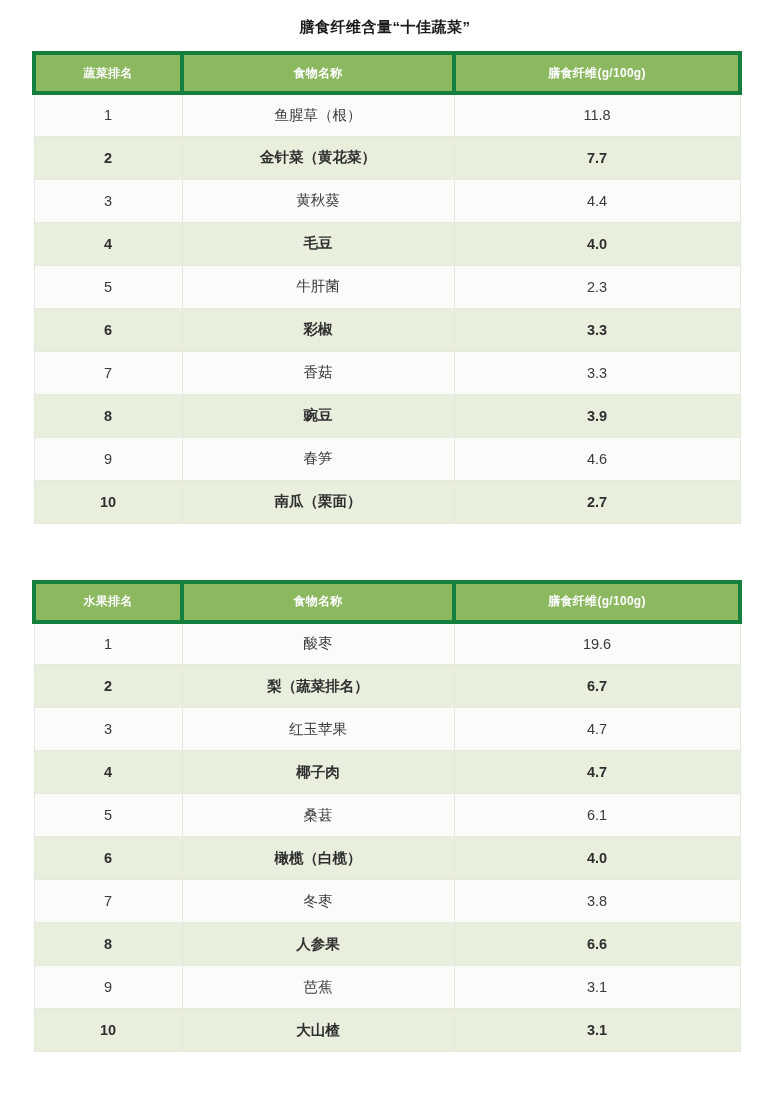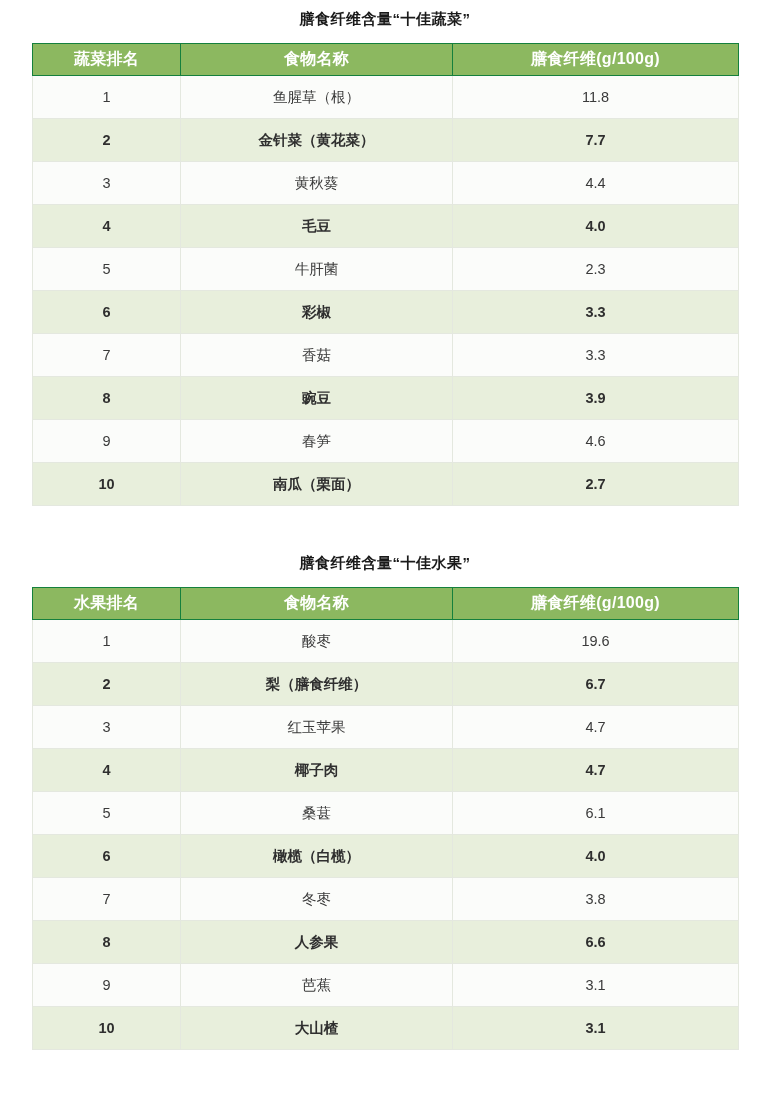--- a/index.html
+++ b/index.html
@@ -14,21 +14,21 @@
     color: #333333;
     -webkit-font-smoothing: antialiased;
   }
   .page {
     width: 770px;
     box-sizing: border-box;
     padding: 0;
   }
   .table-block {
     width: 706px;
-    margin: 0 auto;
+    margin: 8px auto;
   }
   .block-1 { padding-top: 10px; }
   .block-2 { padding-top: 48px; }
 
   .table-title {
     text-align: center;
     font-size: 15px;
     font-weight: bold;
     color: #1a1a1a;
     letter-spacing: 0.5px;
@@ -47,23 +47,23 @@
     vertical-align: middle;
     font-size: 14.5px;
     height: 43px;
     padding: 0 4px;
     box-sizing: border-box;
   }
   table.data-table thead th {
     background: #8cb860;
     color: #ffffff;
     font-weight: bold;
-    font-size: 16px;
-    height: 32px;
-    border: 1px solid #15803d;
+    font-size: 12px;
+    height: 40px;
+    border: 4px solid #15803d;
     letter-spacing: 0.3px;
   }
   table.data-table tbody tr.odd td {
     background: #fbfcfa;
   }
   table.data-table tbody tr.even td {
     background: #e8efdc;
   }
   table.data-table tbody td.rank {
     color: #333333;
@@ -151,21 +151,20 @@
         <tr class="even">
           <td class="rank">10</td>
           <td>南瓜（栗面）</td>
           <td>2.7</td>
         </tr>
       </tbody>
     </table>
   </div>
 
   <div class="table-block block-2">
-    <div class="table-title">膳食纤维含量“十佳水果”</div>
     <table class="data-table">
       <colgroup>
         <col class="col-rank">
         <col class="col-name">
         <col class="col-val">
       </colgroup>
       <thead>
         <tr>
           <th>水果排名</th>
           <th>食物名称</th>
@@ -173,21 +172,21 @@
         </tr>
       </thead>
       <tbody>
         <tr class="odd">
           <td class="rank">1</td>
           <td>酸枣</td>
           <td>19.6</td>
         </tr>
         <tr class="even">
           <td class="rank">2</td>
-          <td>梨（膳食纤维）</td>
+          <td>梨（蔬菜排名）</td>
           <td>6.7</td>
         </tr>
         <tr class="odd">
           <td class="rank">3</td>
           <td>红玉苹果</td>
           <td>4.7</td>
         </tr>
         <tr class="even">
           <td class="rank">4</td>
           <td>椰子肉</td>

